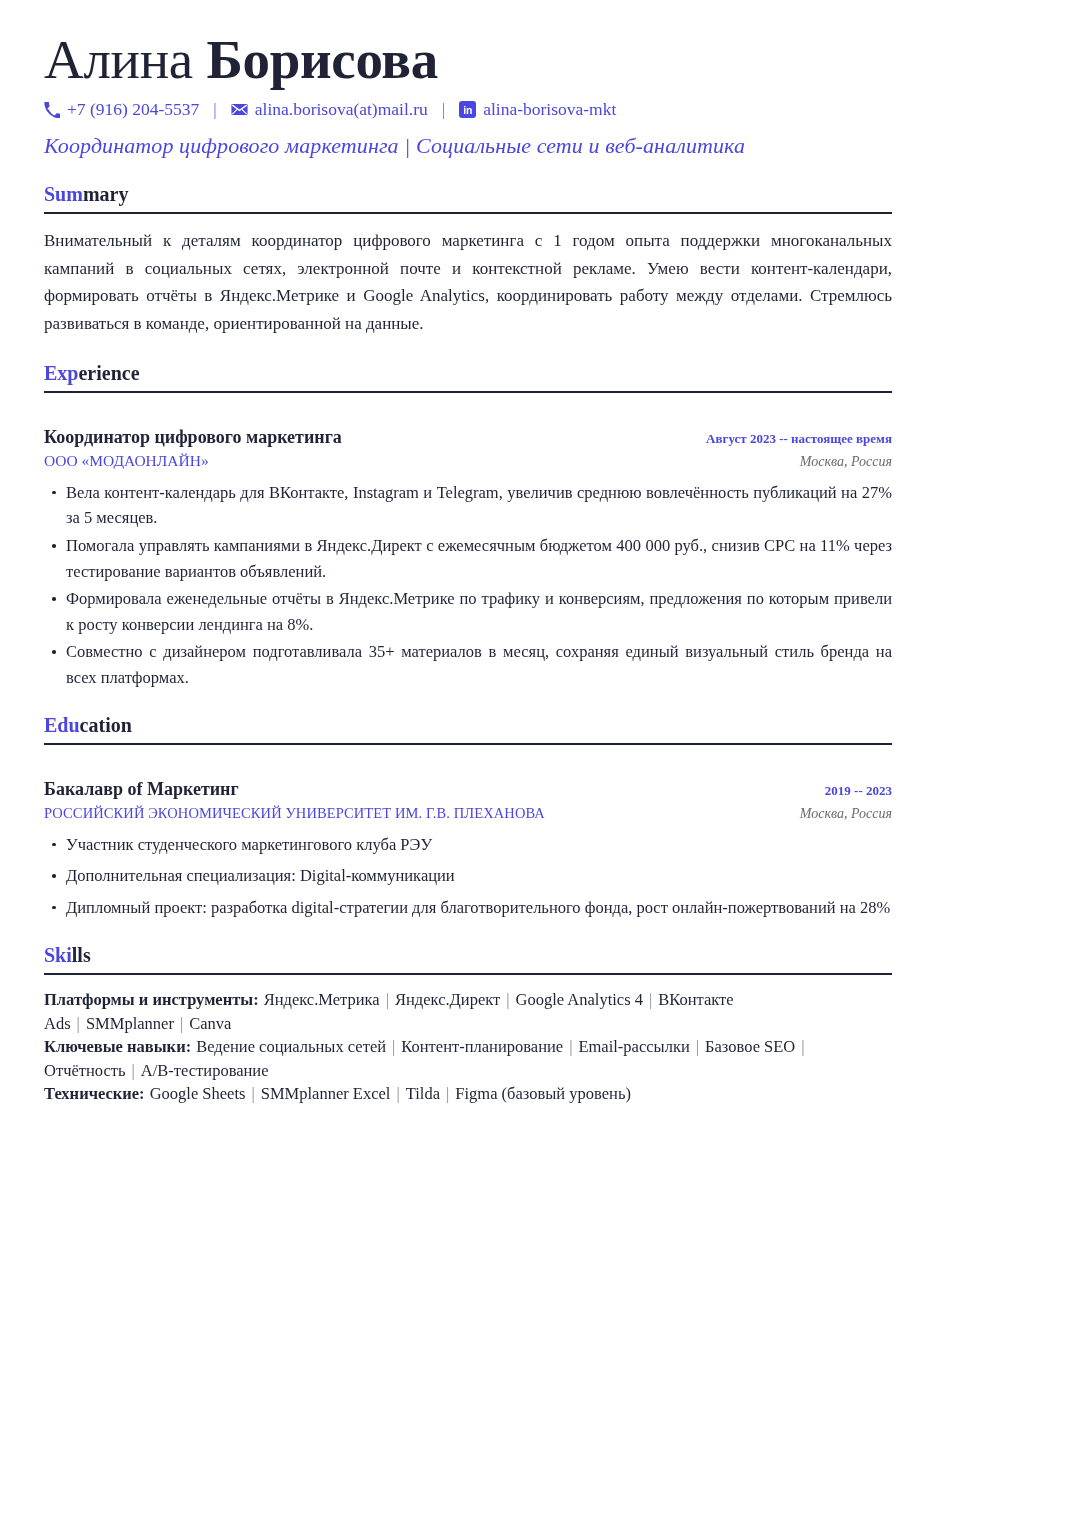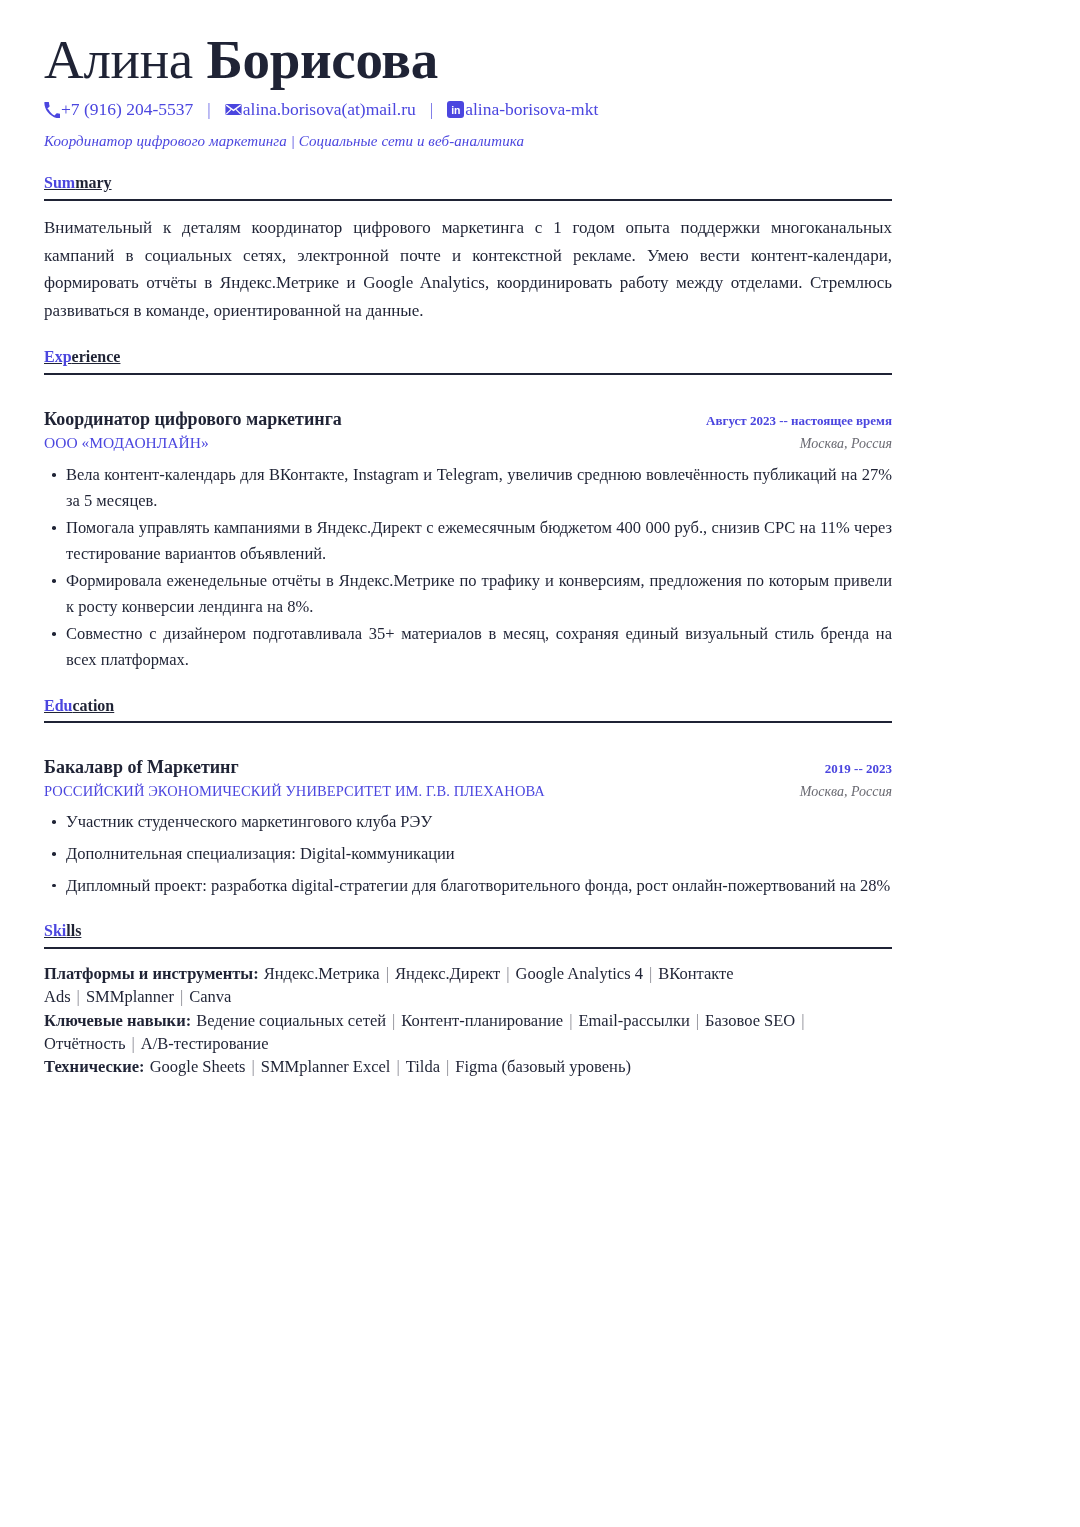--- a/index.html
+++ b/index.html
@@ -40,21 +40,21 @@
     flex-wrap: wrap;
     gap: 0;
     font-size: 17.5px;
     color: #4b46df;
     margin: 10px 0 0 0;
     line-height: 1.2;
   }
   .contact-item {
     display: inline-flex;
     align-items: center;
-    gap: 1px;
+    gap: 7px;
     color: #4b46df;
     white-space: nowrap;
   }
   .contact-sep {
     color: #6d6ae6;
     padding: 0 14px;
     font-size: 17px;
   }
   .ico {
     display: inline-flex;
@@ -74,35 +74,34 @@
     color: #fff;
     font-family: "Liberation Sans", sans-serif;
     font-size: 10.5px;
     font-weight: 700;
     line-height: 1;
     letter-spacing: -0.2px;
   }
 
   .tagline {
     margin: 13px 0 0 0;
-    font-size: 15px;
+    font-size: 22px;
     font-style: italic;
     color: #4b46df;
     letter-spacing: 0.1px;
   }
 
   
   .section { margin-top: 24px; }
   .section-heading {
-    font-size: 16px;
+    font-size: 20px;
     font-weight: 700;
     line-height: 1.1;
     color: #1f2335;
     margin: 0 0 7px 0;
-    text-decoration: underline;
   }
   .section-heading .hl { color: #4b46df; }
   .rule {
     border: 0;
     border-top: 2.2px solid #1f2335;
     margin: 0 0 13px 0;
     width: 100%;
   }
 
   .summary-text {

